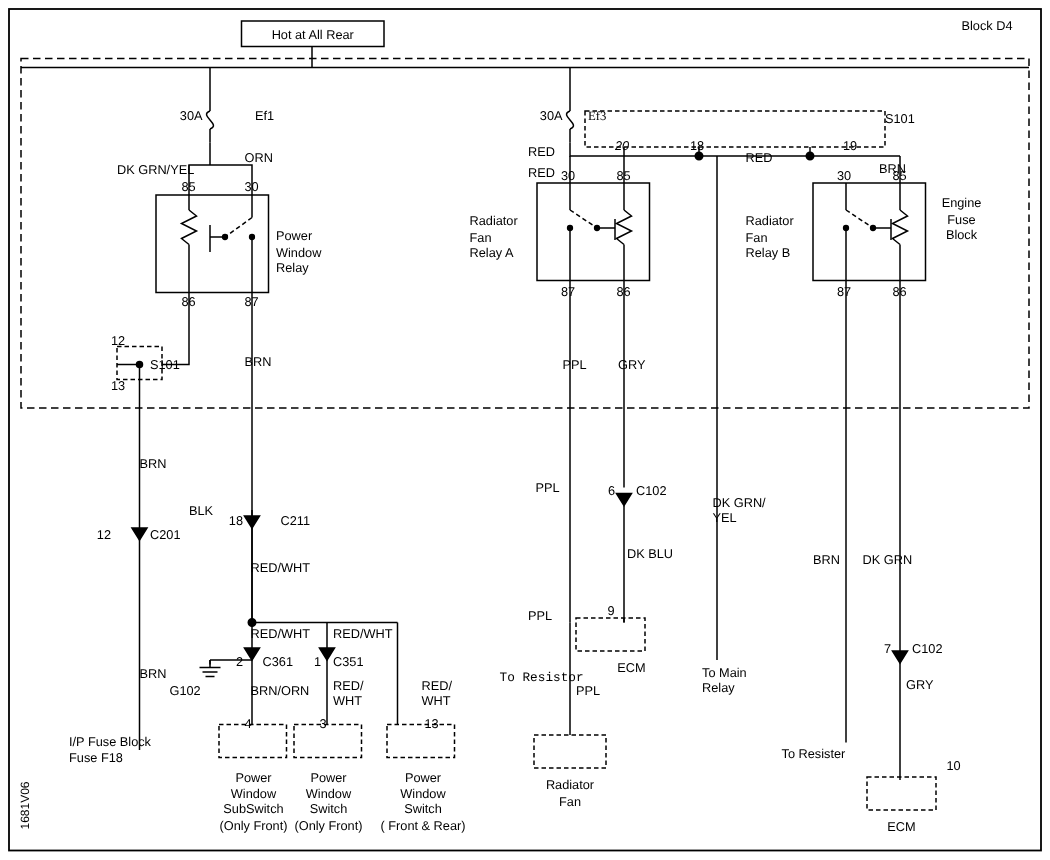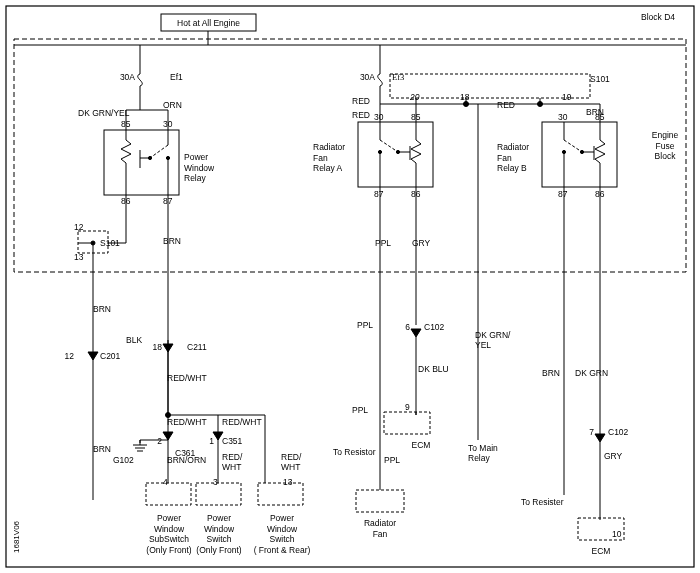--- a/index.html
+++ b/index.html
@@ -149,25 +149,25 @@
     <path d="M380 415 L380 490"></path>
     <rect x="356" y="490" width="48" height="22" stroke-dasharray="3,2"></rect>
 
     <path d="M595 434 L600 442 L605 434 Z" fill="#000"></path>
     <path d="M600 442 L600 520"></path>
     <rect x="578" y="518" width="46" height="22" stroke-dasharray="3,2"></rect>
 
   </g>
 </svg>
 
-<div class="lbl c" style="left:161px;top:18px;width:95px;">Hot at All Engine</div>
+<div class="lbl c" style="left:161px;top:18px;width:95px;">Hot at All Rear</div>
 <div class="lbl r" style="left:560px;top:12px;width:115px;">Block D4</div>
 <div class="rot" style="left:12px;top:553px;">1681V06</div>
 
-<div class="box-lbl" style="left:640px;top:130px;width:50px;white-space:pre-line;">Engine
+<div class="box-lbl" style="left:616px;top:130px;width:50px;white-space:pre-line;">Engine
 Fuse
 Block</div>
 
 <div class="lbl r" style="left:100px;top:72px;width:35px;">30A</div>
 <div class="lbl" style="left:170px;top:72px;">Ef1</div>
 <div class="lbl r" style="left:340px;top:72px;width:35px;">30A</div>
 <div class="lbl" style="left:392px;top:72px;font-family:Liberation Serif, serif;">Ef3</div>
 
 <div class="lbl" style="left:78px;top:108px;">DK GRN/YEL</div>
 <div class="lbl" style="left:163px;top:100px;">ORN</div>
@@ -197,25 +197,27 @@
 <div class="lbl" style="left:167px;top:373px;">RED/WHT</div>
 <div class="lbl" style="left:167px;top:417px;">RED/WHT</div>
 <div class="lbl" style="left:222px;top:417px;">RED/WHT</div>
 <div class="lbl" style="left:222px;top:452px;width:30px;white-space:pre-line;">RED/
 WHT</div>
 <div class="lbl" style="left:281px;top:452px;width:30px;white-space:pre-line;">RED/
 WHT</div>
 <div class="lbl" style="left:167px;top:455px;">BRN/ORN</div>
 
 <div class="lbl r" style="left:140px;top:436px;width:22px;">2</div>
-<div class="lbl" style="left:175px;top:448px;text-align:right;">C361</div>
+<div class="lbl" style="left:175px;top:436px;text-align:right;">C361</div>
 <div class="lbl r" style="left:192px;top:436px;width:22px;">1</div>
 <div class="lbl" style="left:222px;top:436px;">C351</div>
 <div class="lbl" style="left:113px;top:455px;">G102</div>
 
+<div class="box-lbl" style="left:46px;top:489px;width:95px;white-space:pre-line;text-align:left;">I/P Fuse Block
+Fuse F18</div>
 <div class="lbl" style="left:163px;top:477px;">4</div>
 <div class="lbl" style="left:213px;top:477px;">3</div>
 <div class="lbl" style="left:283px;top:477px;">13</div>
 <div class="box-lbl" style="left:138px;top:513px;width:62px;white-space:pre-line;">Power
 Window
 SubSwitch
 (Only Front)</div>
 <div class="box-lbl" style="left:188px;top:513px;width:62px;white-space:pre-line;">Power
 Window
 Switch
@@ -253,32 +255,32 @@
 
 <div class="lbl" style="left:375px;top:238px;">PPL</div>
 <div class="lbl" style="left:412px;top:238px;">GRY</div>
 <div class="lbl" style="left:357px;top:320px;">PPL</div>
 <div class="lbl r" style="left:388px;top:322px;width:22px;">6</div>
 <div class="lbl" style="left:424px;top:322px;">C102</div>
 <div class="lbl" style="left:418px;top:364px;">DK BLU</div>
 <div class="lbl" style="left:352px;top:405px;">PPL</div>
 <div class="lbl" style="left:405px;top:402px;">9</div>
 <div class="box-lbl" style="left:406px;top:440px;width:30px;">ECM</div>
-<div class="lbl" style="left:333px;top:447px;">To Resistor</div>
+<div class="lbl" style="left:333px;top:447px;font-family:Liberation Mono, monospace;">To Resistor</div>
 <div class="lbl" style="left:384px;top:455px;">PPL</div>
 <div class="box-lbl" style="left:353px;top:518px;width:54px;white-space:pre-line;">Radiator
 Fan</div>
 
 <div class="lbl" style="left:475px;top:330px;width:40px;white-space:pre-line;">DK GRN/
 YEL</div>
 <div class="lbl" style="left:468px;top:443px;width:46px;white-space:pre-line;">To Main
 Relay</div>
 
 <div class="lbl" style="left:542px;top:368px;">BRN</div>
 <div class="lbl" style="left:575px;top:368px;">DK GRN</div>
 <div class="lbl r" style="left:572px;top:427px;width:22px;">7</div>
 <div class="lbl" style="left:608px;top:427px;">C102</div>
 <div class="lbl" style="left:604px;top:451px;">GRY</div>
 <div class="lbl" style="left:521px;top:497px;">To Resister</div>
-<div class="lbl" style="left:612px;top:505px;margin-top:24px;">10</div>
+<div class="lbl" style="left:631px;top:505px;">10</div>
 <div class="box-lbl" style="left:586px;top:546px;width:30px;">ECM</div>
 
 </div>
 
 </body></html>

